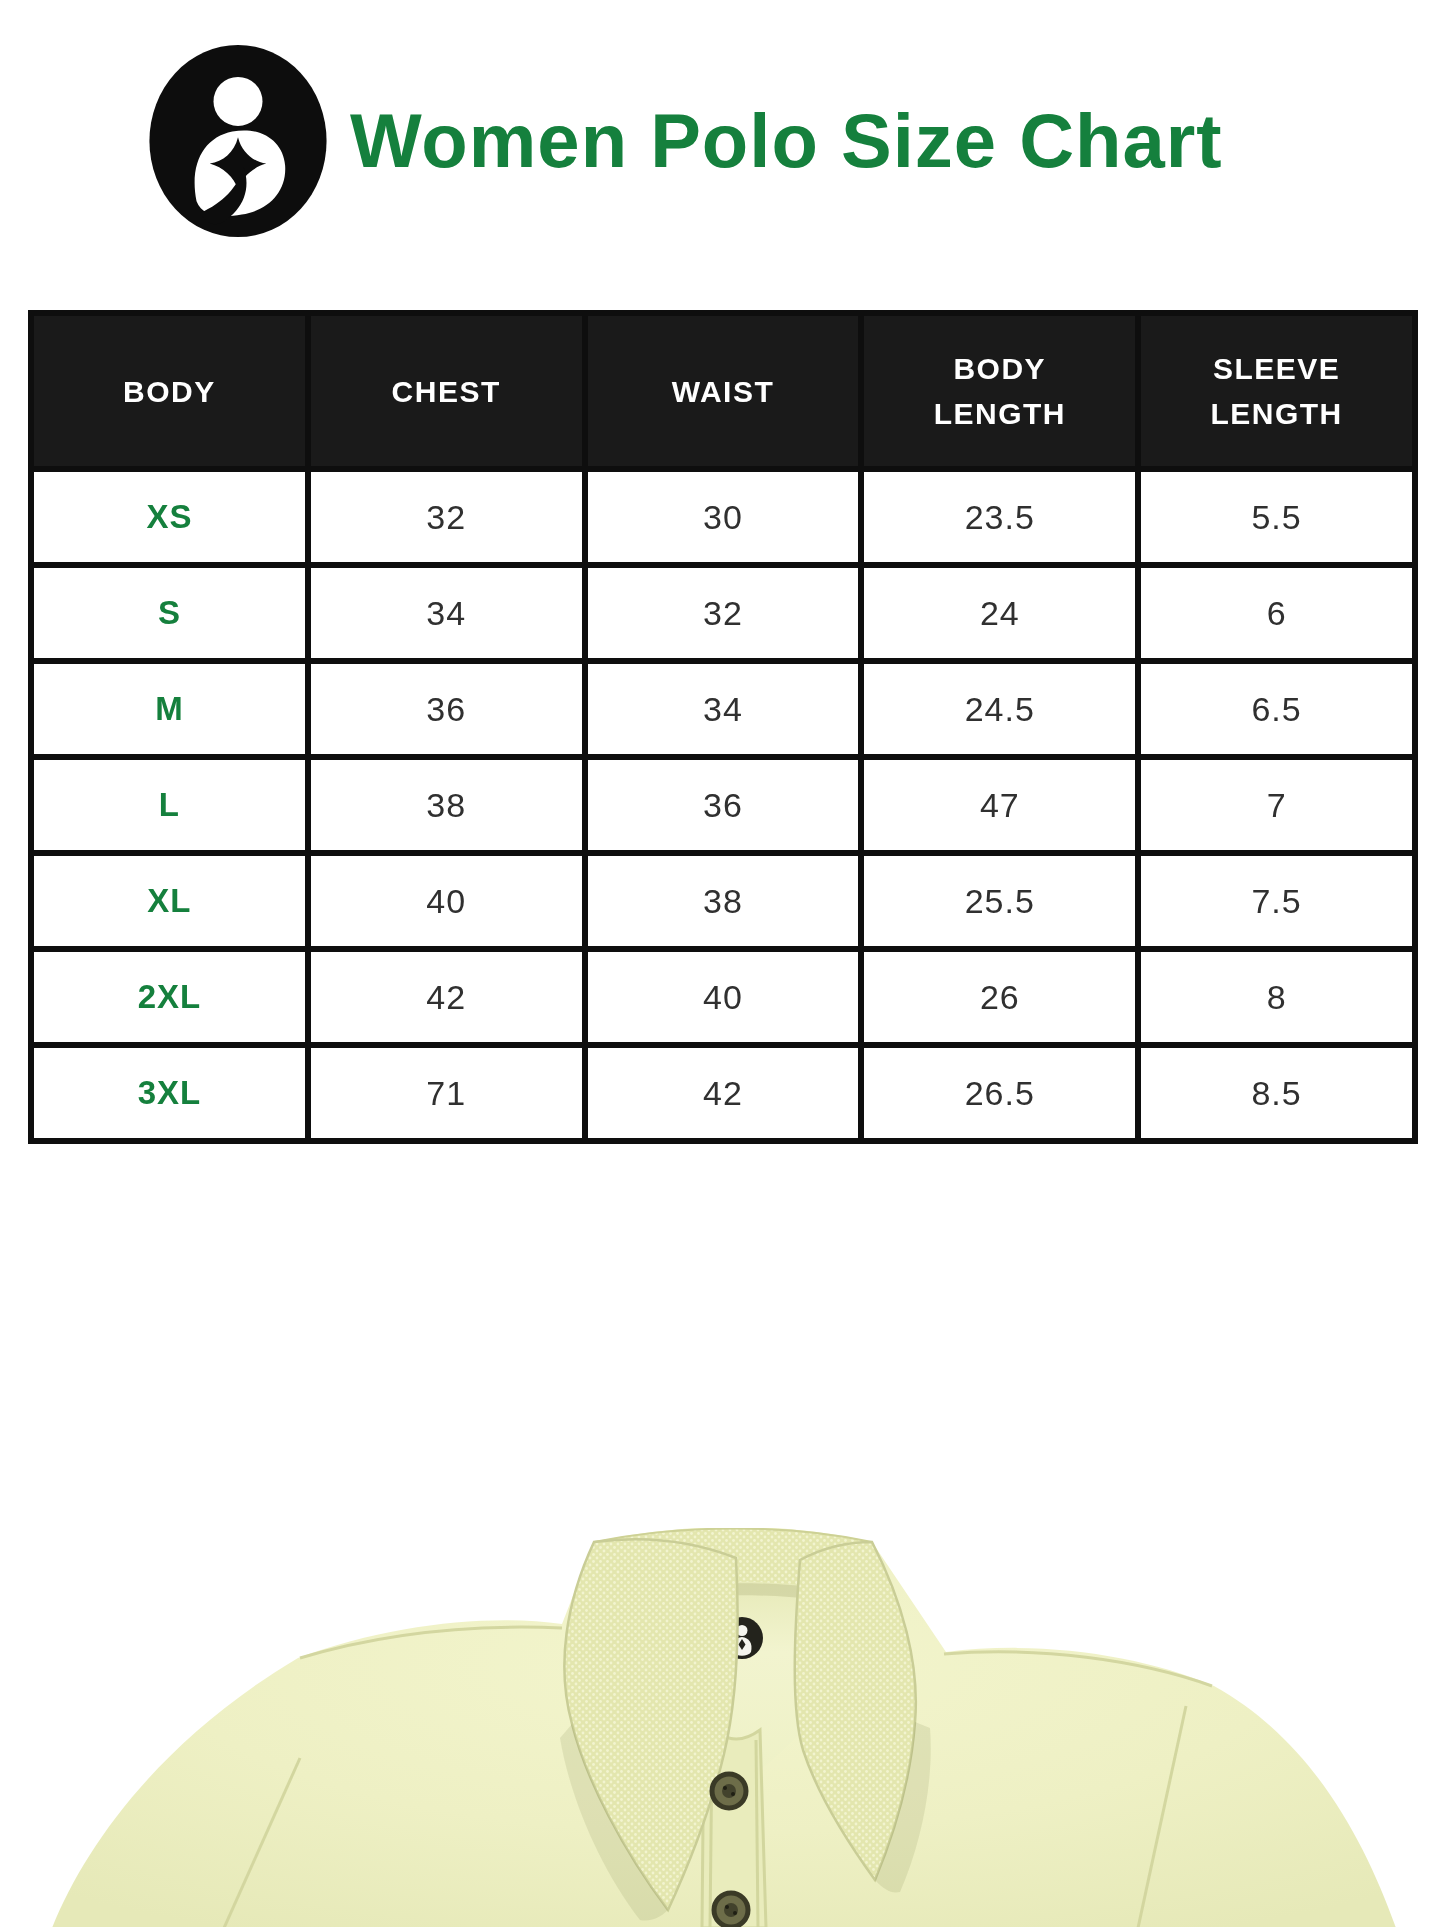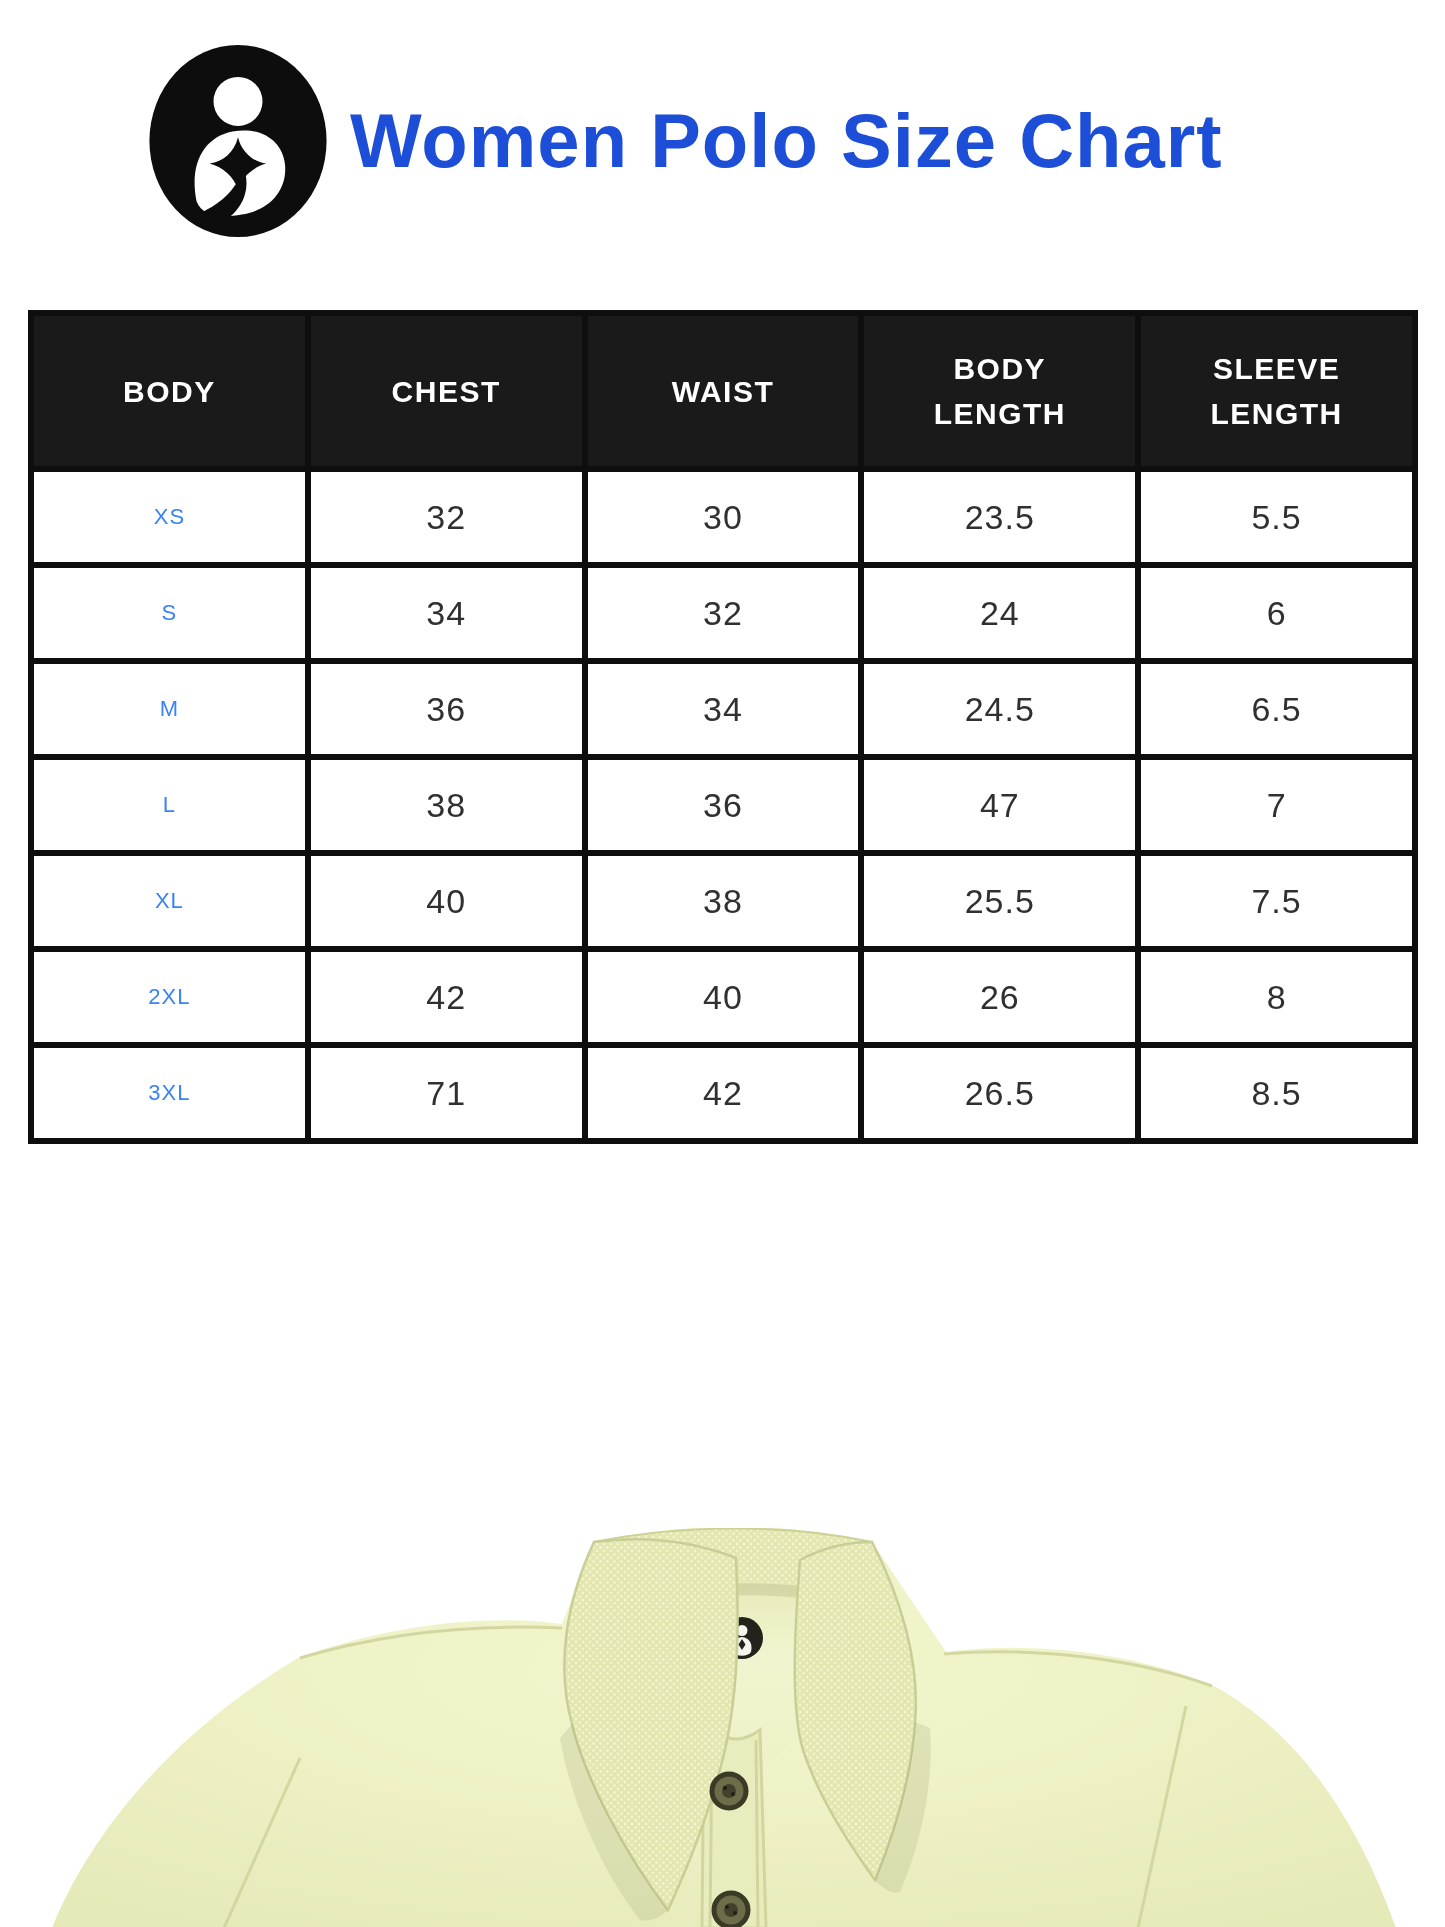--- a/index.html
+++ b/index.html
@@ -4,36 +4,36 @@
 <style>
   html,body{margin:0;padding:0;background:#ffffff;}
   #canvas{
     position:relative;width:1445px;height:1927px;background:#ffffff;
     overflow:hidden;font-family:"Liberation Sans","DejaVu Sans",sans-serif;
   }
   
   .brand-logo{position:absolute;left:143px;top:43px;width:190px;height:196px;}
   .page-title{
     position:absolute;left:350px;top:97px;font-size:76px;font-weight:800;
-    color:#1d4ed8;letter-spacing:1px;line-height:88px;white-space:nowrap;
+    color:#15803d;letter-spacing:1px;line-height:88px;white-space:nowrap;
   }
   
   table.size-table{
     position:absolute;left:28px;top:310px;width:1390px;
     border-collapse:collapse;table-layout:fixed;
   }
   .size-table th,.size-table td{
     border:6px solid #0e0e0e;text-align:center;vertical-align:middle;padding:0;
   }
   .size-table thead th{
     background:#1a1a1a;color:#ffffff;font-size:30px;font-weight:800;
     letter-spacing:1.5px;height:150px;white-space:pre-line;line-height:1.5;
   }
   .size-table tbody tr{height:96px;background:#ffffff;}
-  .size-table td.size-cell{font-weight:400;font-size:22px;letter-spacing:1px;color:#3b82f6;}
+  .size-table td.size-cell{font-weight:700;font-size:33px;letter-spacing:1px;color:#15803d;}
   .size-table td.value-cell{font-size:34px;font-weight:300;color:#303030;letter-spacing:1px;}
   
   .note{
     position:absolute;left:0;top:1362px;width:1445px;text-align:center;
     font-size:46px;font-weight:800;color:#161616;line-height:64px;letter-spacing:.5px;
   }
   
   .polo-figure{position:absolute;left:0;top:1528px;width:1445px;height:399px;}
 </style>
 </head>

